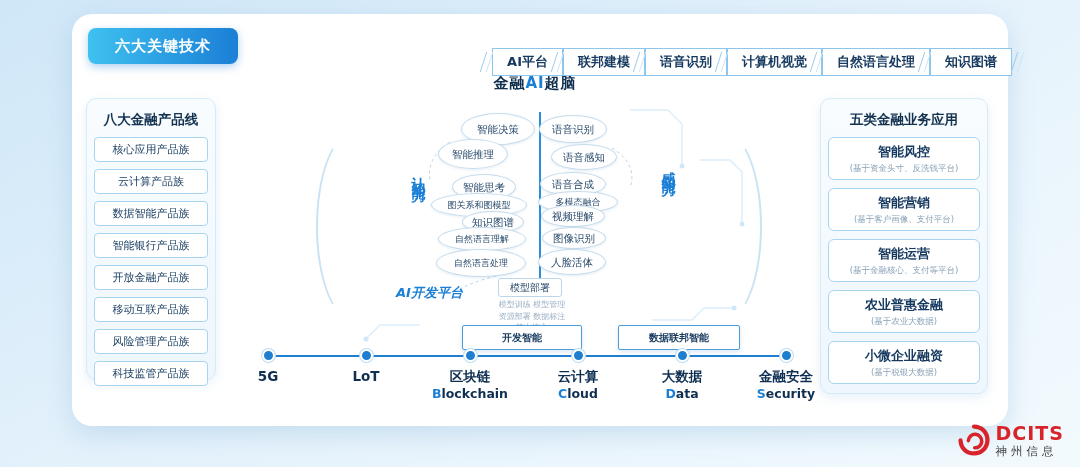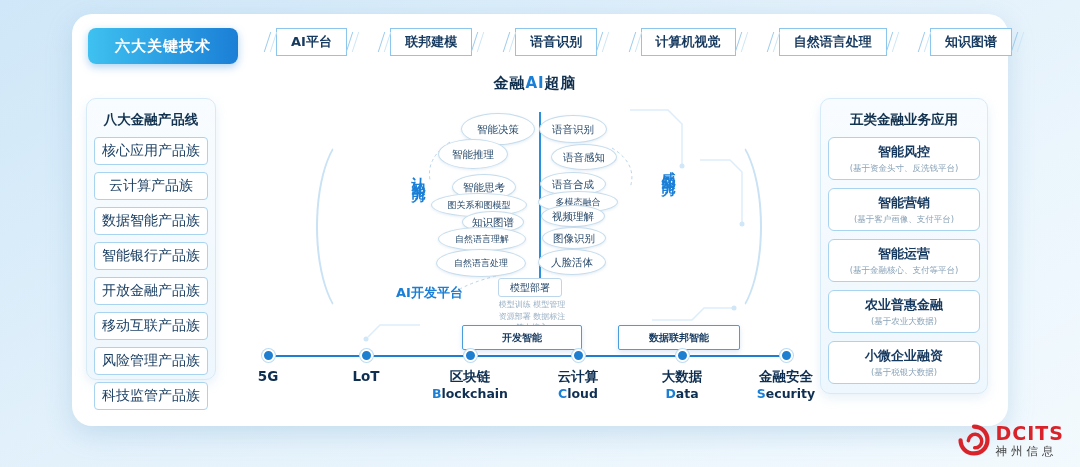--- a/index.html
+++ b/index.html
@@ -5,54 +5,54 @@
   html,body{margin:0;padding:0;background:#eaf3fb;font-family:"DejaVu Sans","Liberation Sans",sans-serif;}
   #canvas{position:relative;width:1080px;height:467px;overflow:hidden;
     background:linear-gradient(150deg,#cfe7f8 0%,#e3f1fb 45%,#f3fafe 100%);}
   .main-panel{position:absolute;left:72px;top:14px;width:936px;height:412px;background:#ffffff;
     border-radius:20px;box-shadow:0 8px 26px rgba(110,165,210,.28);}
   
   .badge{position:absolute;left:88px;top:28px;width:150px;height:36px;border-radius:8px;
     background:linear-gradient(90deg,#3ec1f0,#1b7fd6);color:#fff;font-size:15px;font-weight:700;
     display:flex;align-items:center;justify-content:center;letter-spacing:1px;
     box-shadow:0 3px 8px rgba(27,127,214,.35);z-index:5;}
-  .tech-row{position:absolute;left:252px;top:28px;width:736px;display:flex;justify-content:space-between;z-index:4;padding-left:24px;}
+  .tech-row{position:absolute;left:252px;top:48px;width:736px;display:flex;justify-content:flex-end;z-index:4;padding-left:24px;}
   .tech-box{position:relative;background:#fff;border:1px solid #8cc6ec;color:#16395f;font-size:13px;
     font-weight:600;padding:4px 14px;white-space:nowrap;}
   .tech-box::before,.tech-box::after{content:"";position:absolute;top:3px;bottom:3px;width:5px;
     border-left:1px solid #9ccbec;border-right:1px solid #cde6f6;transform:skewX(-18deg);}
   .tech-box::before{left:-10px;}
   .tech-box::after{right:-10px;}
   
   .side-panel{position:absolute;background:linear-gradient(180deg,#f8fcff,#eef7fd);
     border:1px solid #d6eaf8;border-radius:10px;box-shadow:0 4px 12px rgba(130,175,215,.18);
     padding:10px 7px;box-sizing:border-box;z-index:3;}
   .left-panel{left:86px;top:98px;width:130px;height:282px;}
   .right-panel{left:820px;top:98px;width:168px;height:296px;}
   .panel-title{text-align:center;font-size:13.5px;font-weight:700;color:#13324f;margin:2px 0 8px;}
-  .product-item{border:1px solid #a9d4ef;border-radius:4px;background:#fff;font-size:14px;
+  .product-item{border:1px solid #a9d4ef;border-radius:4px;background:#fff;font-size:11px;
     color:#1c4064;text-align:center;padding:4px 2px;margin-bottom:7px;}
   .app-item{border:1px solid #a9d4ef;border-radius:6px;background:#fff;text-align:center;
     padding:5px 2px 4px;margin-bottom:8px;}
   .app-title{font-size:13px;font-weight:700;color:#16395f;}
   .app-sub{font-size:8.5px;color:#8aa3b8;margin-top:2px;}
   
   .brain{position:absolute;left:300px;top:70px;width:470px;height:300px;z-index:3;}
   .brain-title{position:absolute;left:0;right:0;top:4px;text-align:center;font-size:15px;
     font-weight:700;color:#11304f;letter-spacing:1px;}
   .brain-title .ai{color:#1b7fd6;}
   .center-line{position:absolute;left:239px;top:42px;width:2px;height:172px;background:#2a8fdc;}
   .arc{position:absolute;width:70px;height:185px;border:2px solid transparent;border-radius:50%;}
   .arc.l{left:16px;top:62px;border-left-color:#c9e2f4;}
   .arc.r{right:8px;top:62px;border-right-color:#c9e2f4;}
   .v-label{position:absolute;writing-mode:vertical-rl;text-orientation:upright;font-weight:700;
     color:#1b7fd6;font-size:14px;letter-spacing:4px;}
   .v-label.cog{left:110px;top:96px;}
   .v-label.per{left:360px;top:90px;}
-  .platform-label{position:absolute;left:96px;top:214px;color:#1b7fd6;font-weight:700;font-size:13px;}
+  .platform-label{position:absolute;left:96px;top:214px;color:#1b7fd6;font-weight:700;font-size:13px;font-style:italic;}
   .bubble{position:absolute;background:#fff;border:1px solid #c6dcec;border-radius:50%;
     display:flex;align-items:center;justify-content:center;font-size:10.5px;color:#27496b;
     text-align:center;box-shadow:0 1px 3px rgba(100,150,200,.18);line-height:1;}
   .bubble.sm{font-size:9px;}
   .model-box{position:absolute;left:198px;top:208px;width:62px;height:17px;border:1px solid #bcd7ec;
     border-radius:3px;background:#fff;font-size:10px;color:#27496b;display:flex;align-items:center;
     justify-content:center;}
   .model-notes{position:absolute;left:192px;top:229px;width:80px;font-size:8px;color:#9ab0c4;
     line-height:1.45;text-align:center;}
   .mode-box{position:absolute;height:23px;background:#fff;border:1.5px solid #4a9ddb;border-radius:2px;

